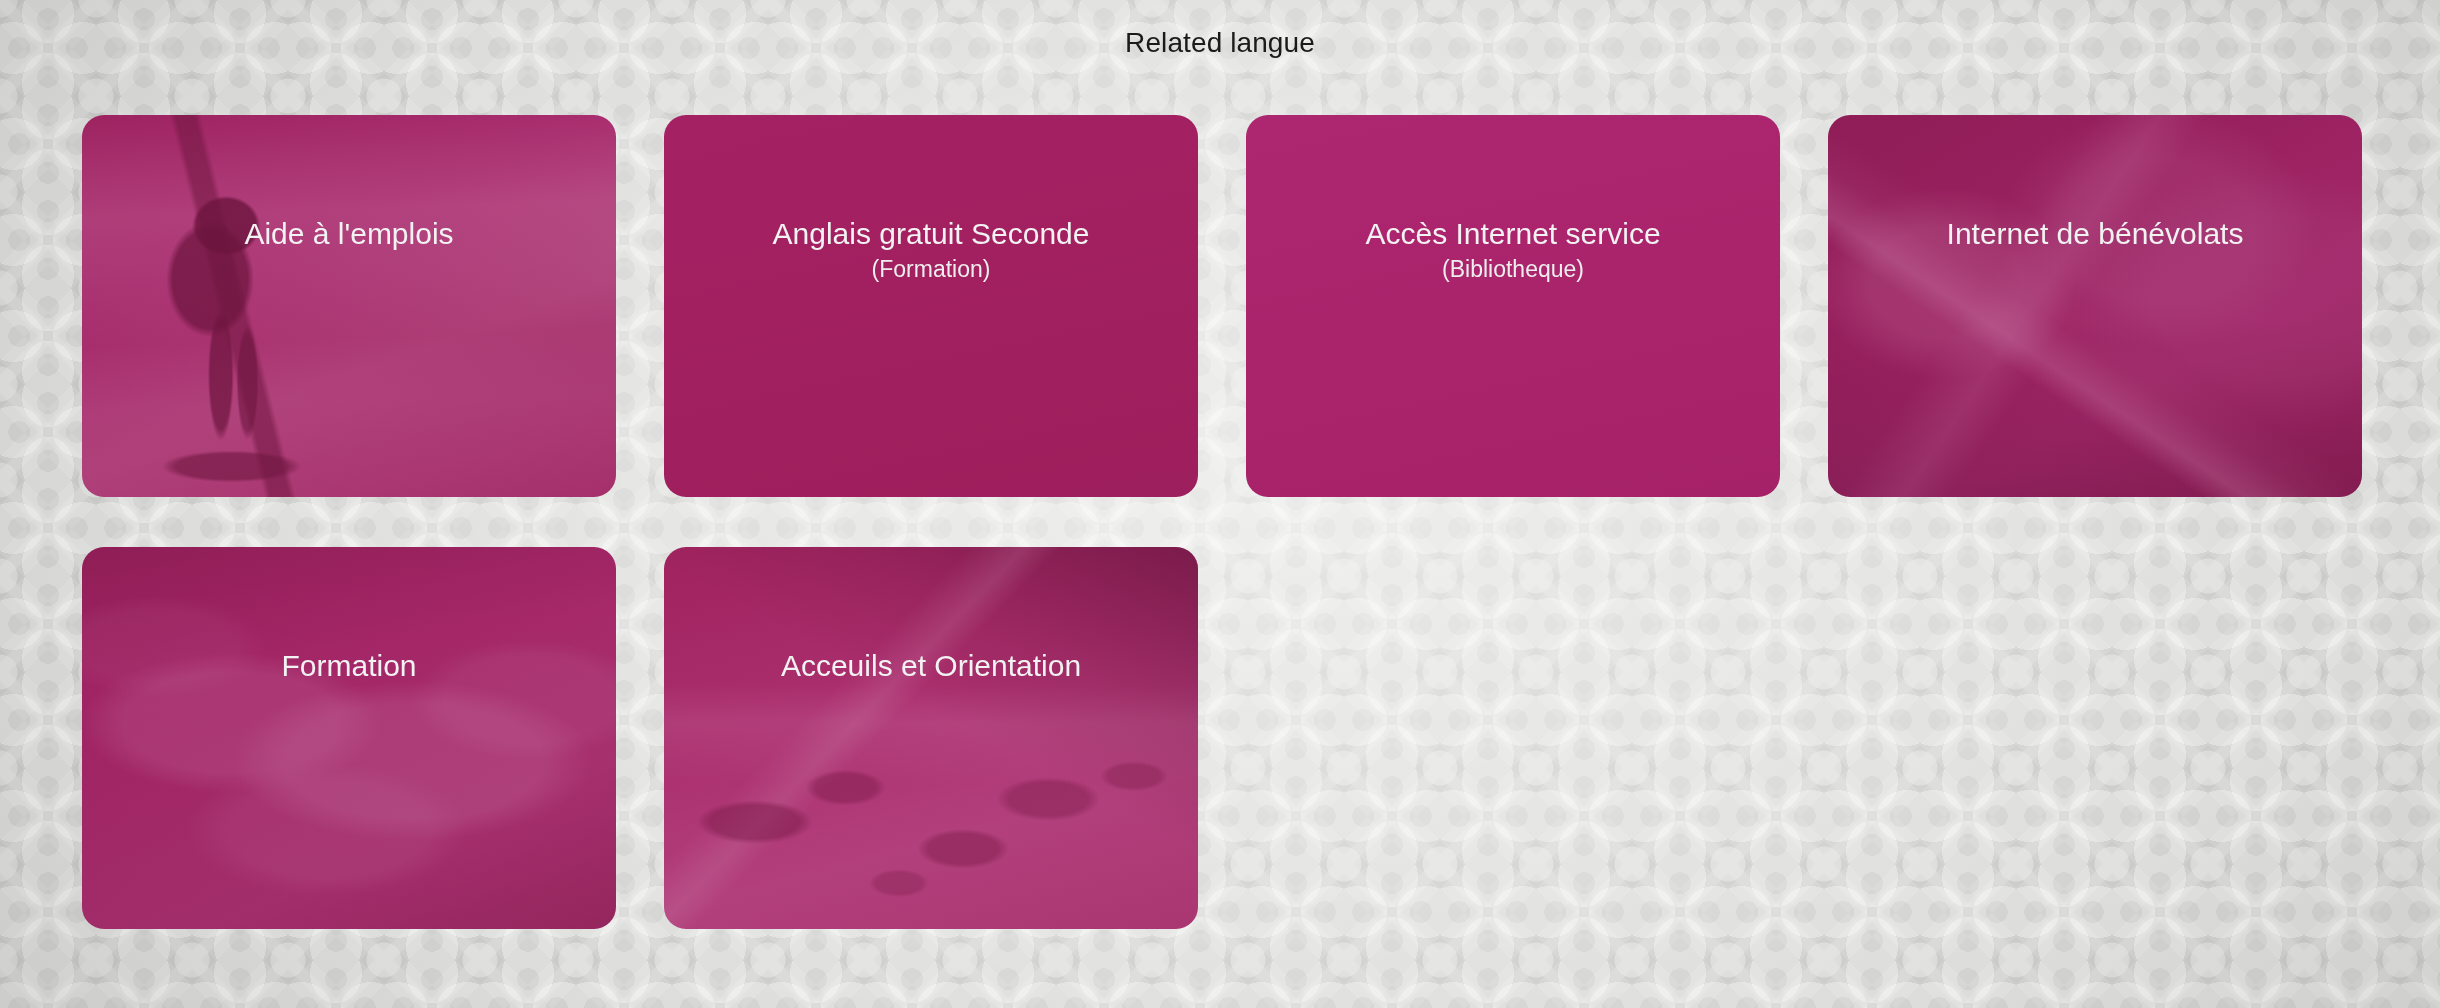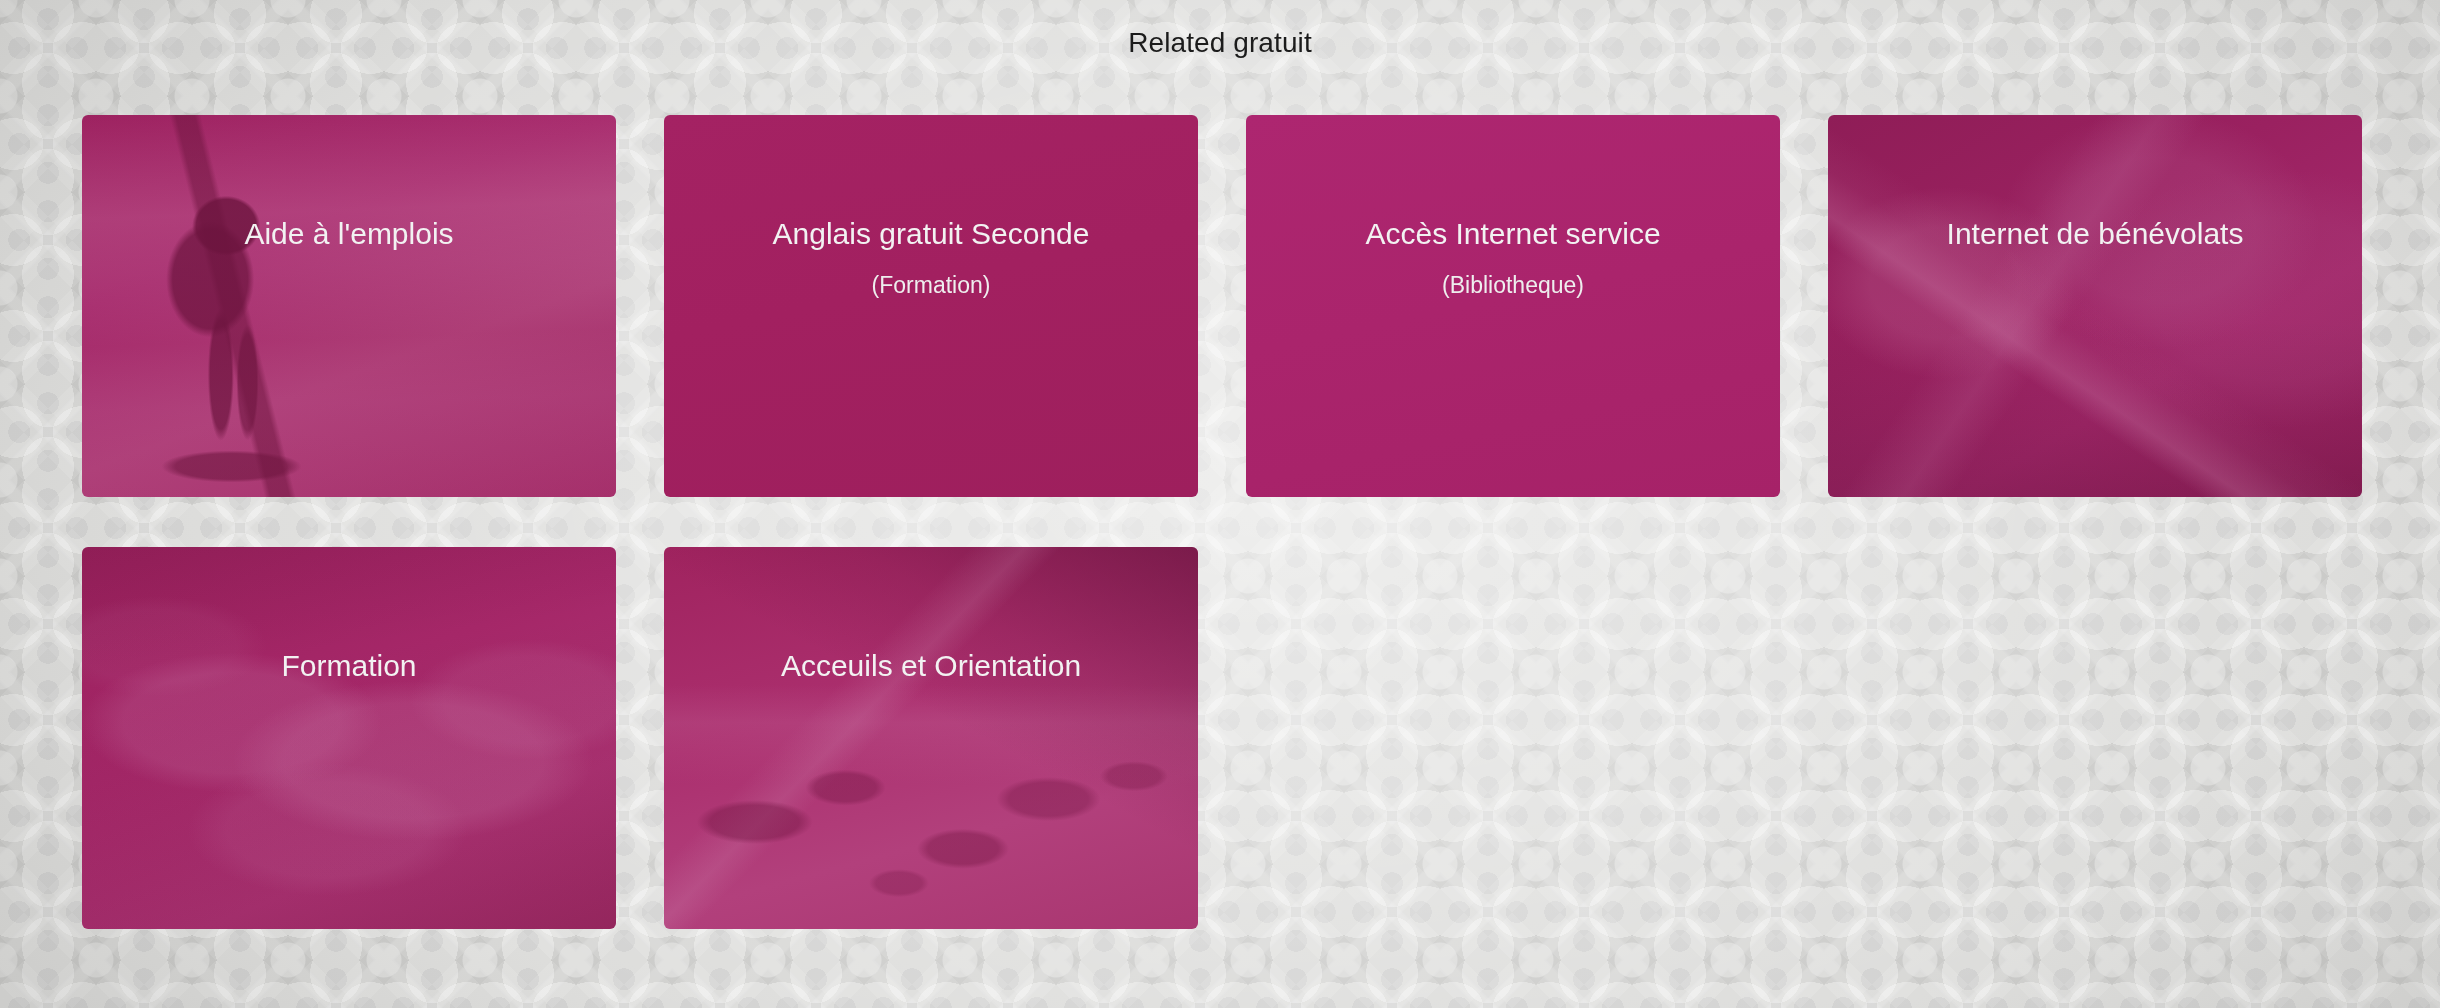--- a/index.html
+++ b/index.html
@@ -98,21 +98,21 @@
   .tile-row {
     display: flex;
     gap: 48px;
   }
   .tile-row + .tile-row { margin-top: 50px; }
 
   .tile {
     position: relative;
     width: 534px;
     height: 382px;
-    border-radius: 6px;
+    border-radius: 22px;
     overflow: hidden;
     flex: 0 0 auto;
     cursor: pointer;
   }
 
   .tile-media {
     position: absolute;
     inset: 0;
   }
 
@@ -129,21 +129,21 @@
   .tile-title {
     display: block;
     font-size: 30px;
     color: #f2f2f2;
     line-height: 1.15;
     white-space: nowrap;
   }
 
   .tile-subtitle {
     display: block;
-    margin-top: 20px;
+    margin-top: 4px;
     font-size: 23px;
     color: #eeeeee;
     line-height: 1.2;
     white-space: nowrap;
   }
 
   
 
   
   .media-hiker {
@@ -230,21 +230,21 @@
 </style>
 </head>
 <body>
 
 <div id="slide">
 
   <div class="bg-pattern"></div>
   <div class="bg-diamond"></div>
   <div class="bg-light"></div>
 
-  <div class="page-title">Related gratuit</div>
+  <div class="page-title">Related langue</div>
 
   <div class="tile-grid">
 
     <div class="tile-row">
 
       <div class="tile">
         <div class="tile-media media-hiker"></div>
         <div class="tile-label">
           <span class="tile-title">Aide à l'emplois</span>
         </div>

